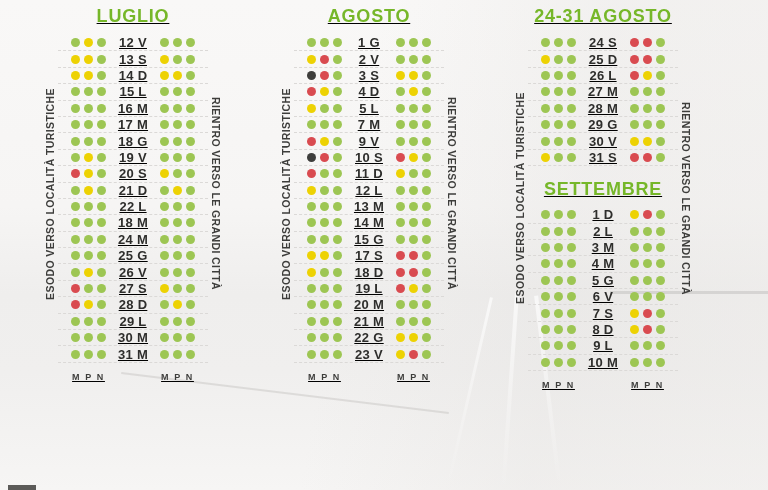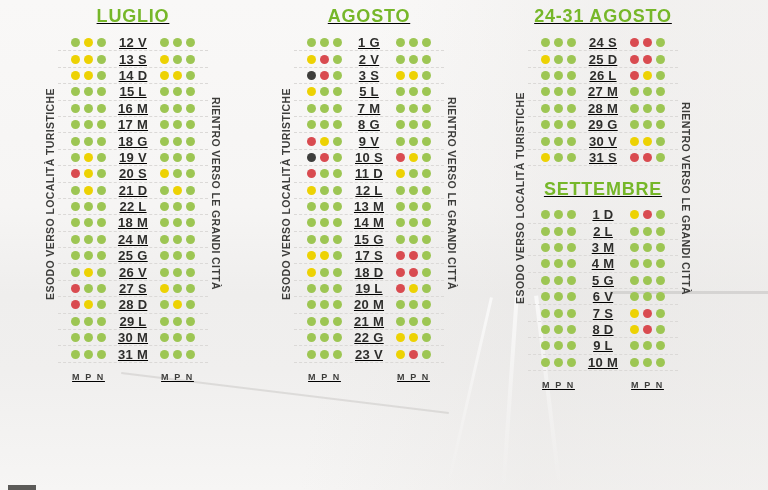--- a/index.html
+++ b/index.html
@@ -379,51 +379,51 @@
           </div>
           <div class="day-label">3 S</div>
           <div class="dots">
             <span class="dot" style="background: rgb(237, 210, 3);"></span>
             <span class="dot" style="background: rgb(237, 210, 3);"></span>
             <span class="dot" style="background: rgb(157, 198, 83);"></span>
           </div>
         </div>
         <div class="day-row">
           <div class="dots">
+            <span class="dot" style="background: rgb(217, 75, 80);"></span>
+            <span class="dot" style="background: rgb(237, 210, 3);"></span>
+            <span class="dot" style="background: rgb(157, 198, 83);"></span>
+          </div>
+          <div class="day-label">4 D</div>
+          <div class="dots">
+            <span class="dot" style="background: rgb(157, 198, 83);"></span>
+            <span class="dot" style="background: rgb(237, 210, 3);"></span>
+            <span class="dot" style="background: rgb(157, 198, 83);"></span>
+          </div>
+        </div>
+        <div class="day-row">
+          <div class="dots">
             <span class="dot" style="background: rgb(237, 210, 3);"></span>
             <span class="dot" style="background: rgb(157, 198, 83);"></span>
             <span class="dot" style="background: rgb(157, 198, 83);"></span>
           </div>
           <div class="day-label">5 L</div>
           <div class="dots">
             <span class="dot" style="background: rgb(157, 198, 83);"></span>
             <span class="dot" style="background: rgb(157, 198, 83);"></span>
             <span class="dot" style="background: rgb(157, 198, 83);"></span>
           </div>
         </div>
         <div class="day-row">
           <div class="dots">
             <span class="dot" style="background: rgb(157, 198, 83);"></span>
             <span class="dot" style="background: rgb(157, 198, 83);"></span>
             <span class="dot" style="background: rgb(157, 198, 83);"></span>
           </div>
           <div class="day-label">7 M</div>
-          <div class="dots">
-            <span class="dot" style="background: rgb(157, 198, 83);"></span>
-            <span class="dot" style="background: rgb(157, 198, 83);"></span>
-            <span class="dot" style="background: rgb(157, 198, 83);"></span>
-          </div>
-        </div>
-        <div class="day-row">
-          <div class="dots">
-            <span class="dot" style="background: rgb(157, 198, 83);"></span>
-            <span class="dot" style="background: rgb(157, 198, 83);"></span>
-            <span class="dot" style="background: rgb(157, 198, 83);"></span>
-          </div>
-          <div class="day-label">8 G</div>
           <div class="dots">
             <span class="dot" style="background: rgb(157, 198, 83);"></span>
             <span class="dot" style="background: rgb(157, 198, 83);"></span>
             <span class="dot" style="background: rgb(157, 198, 83);"></span>
           </div>
         </div>
         <div class="day-row">
           <div class="dots">
             <span class="dot" style="background: rgb(217, 75, 80);"></span>
             <span class="dot" style="background: rgb(237, 210, 3);"></span>

